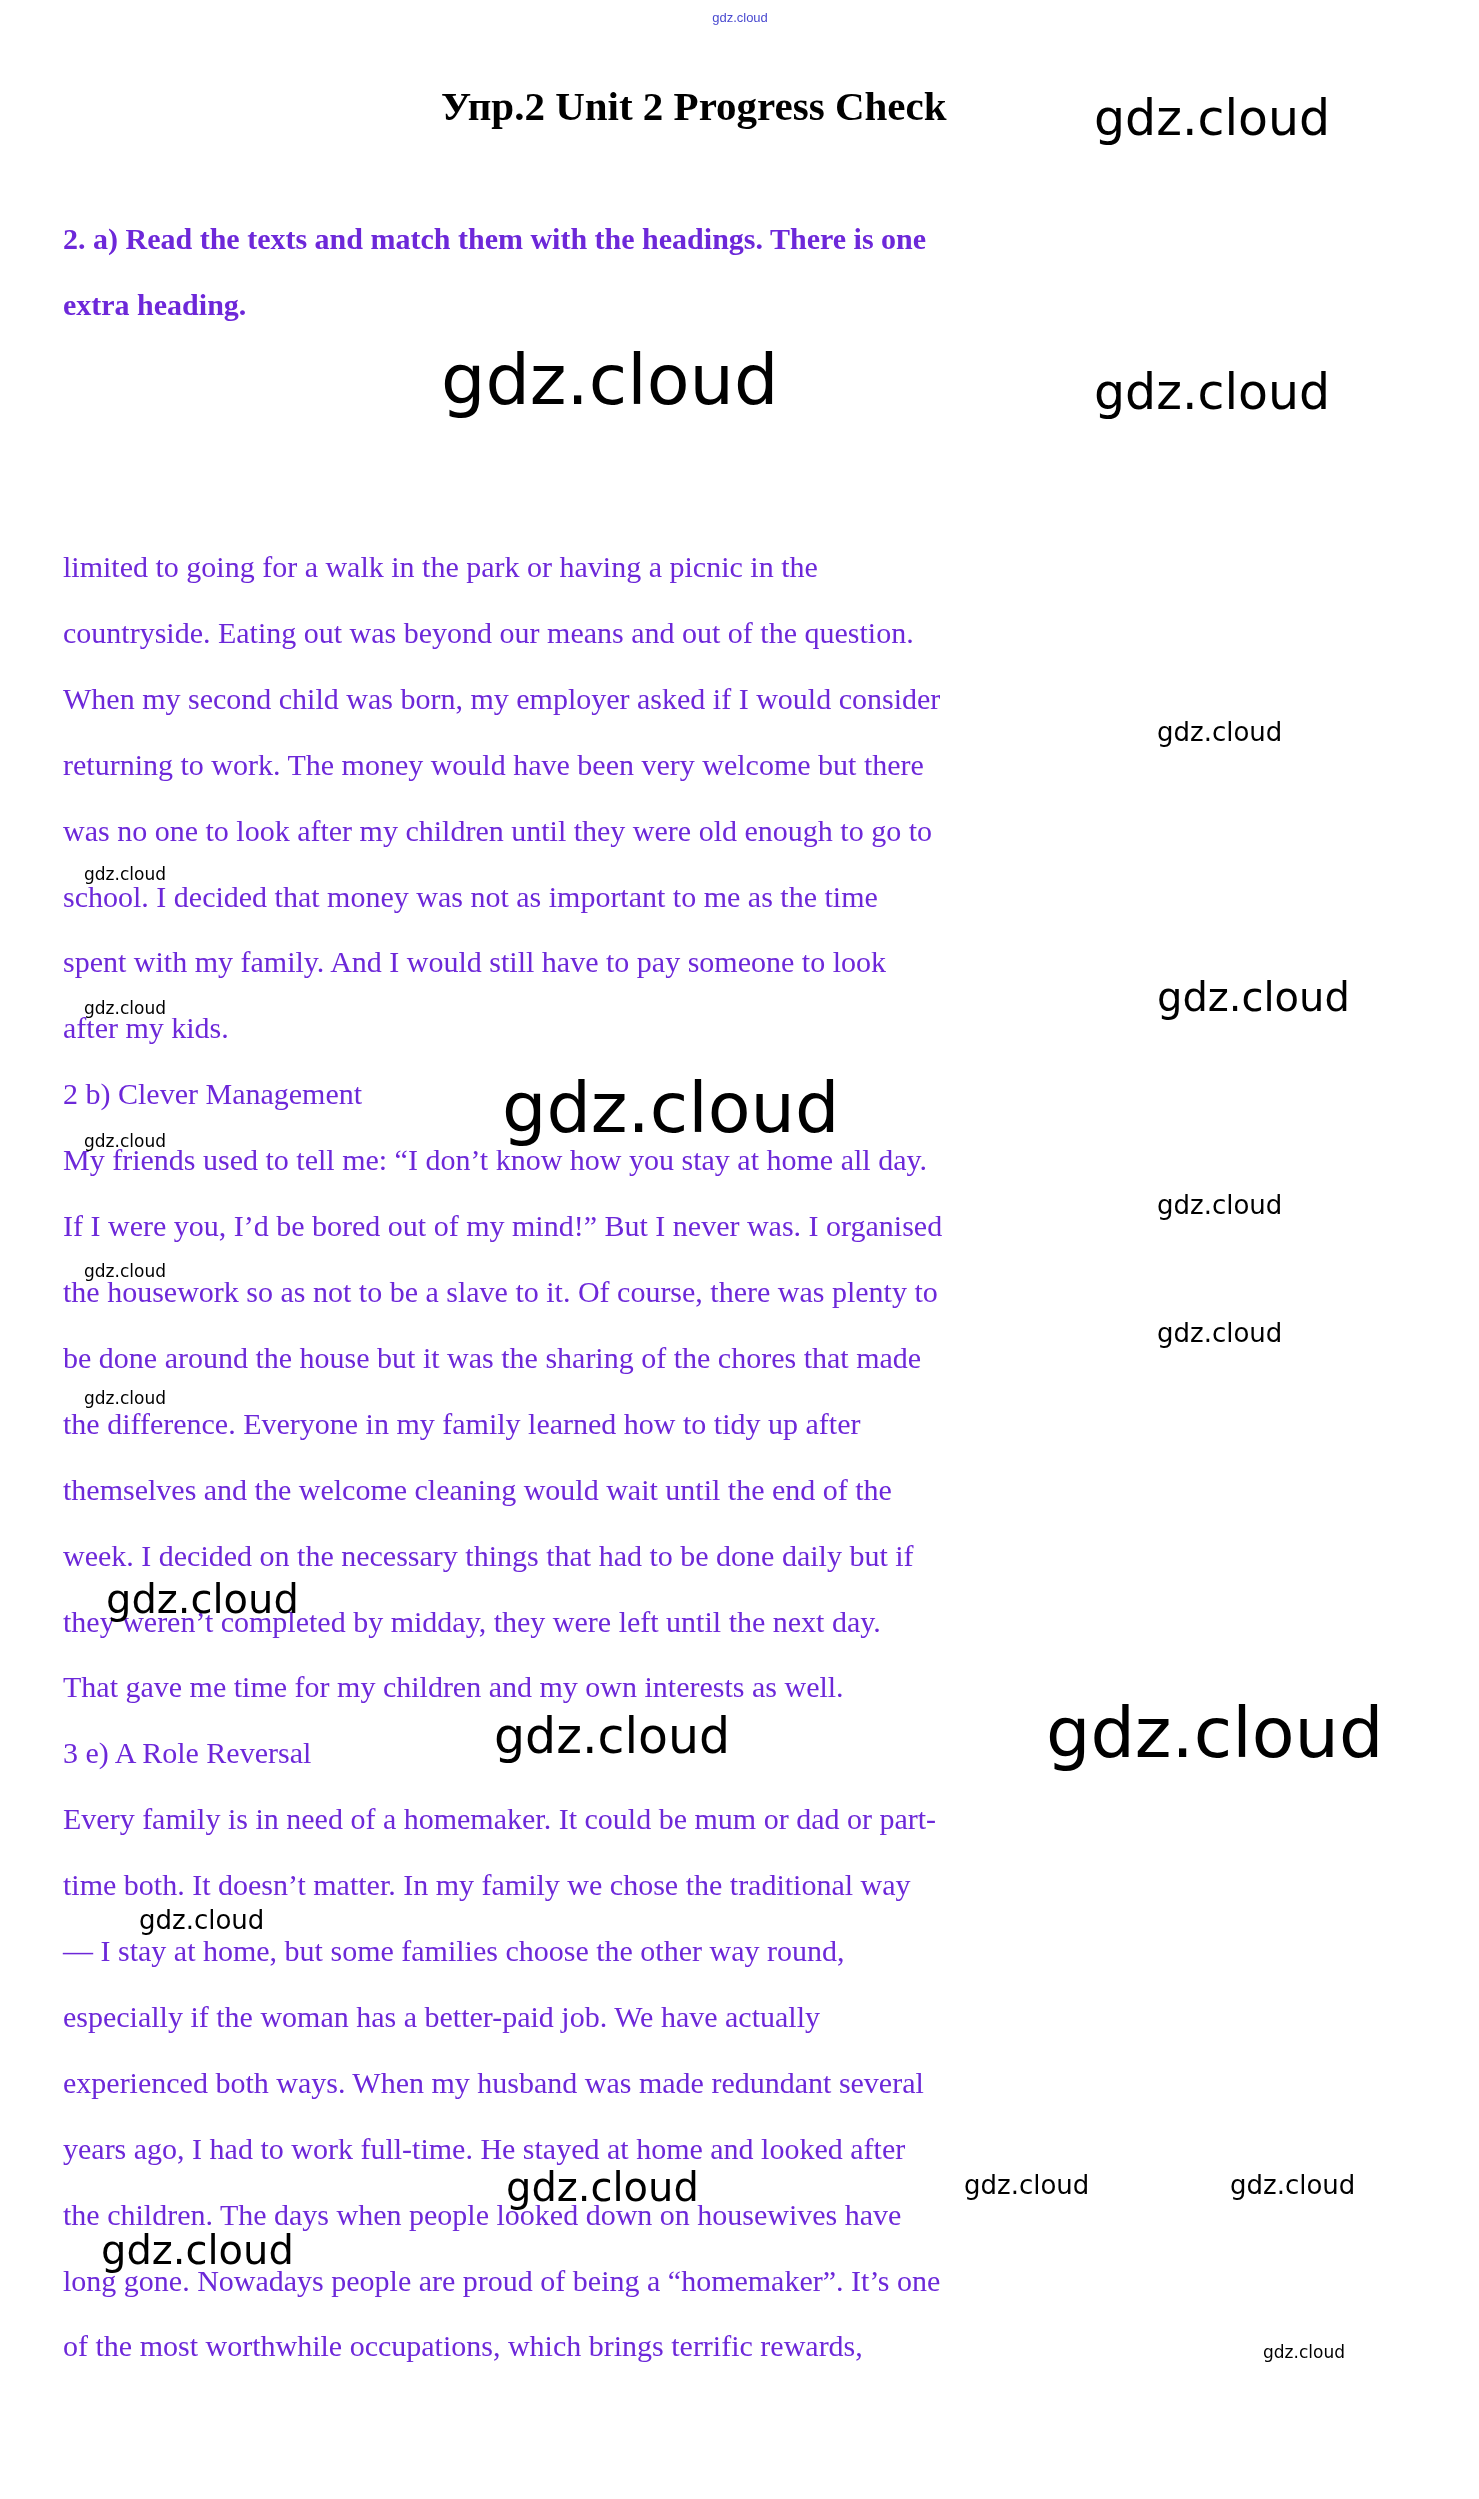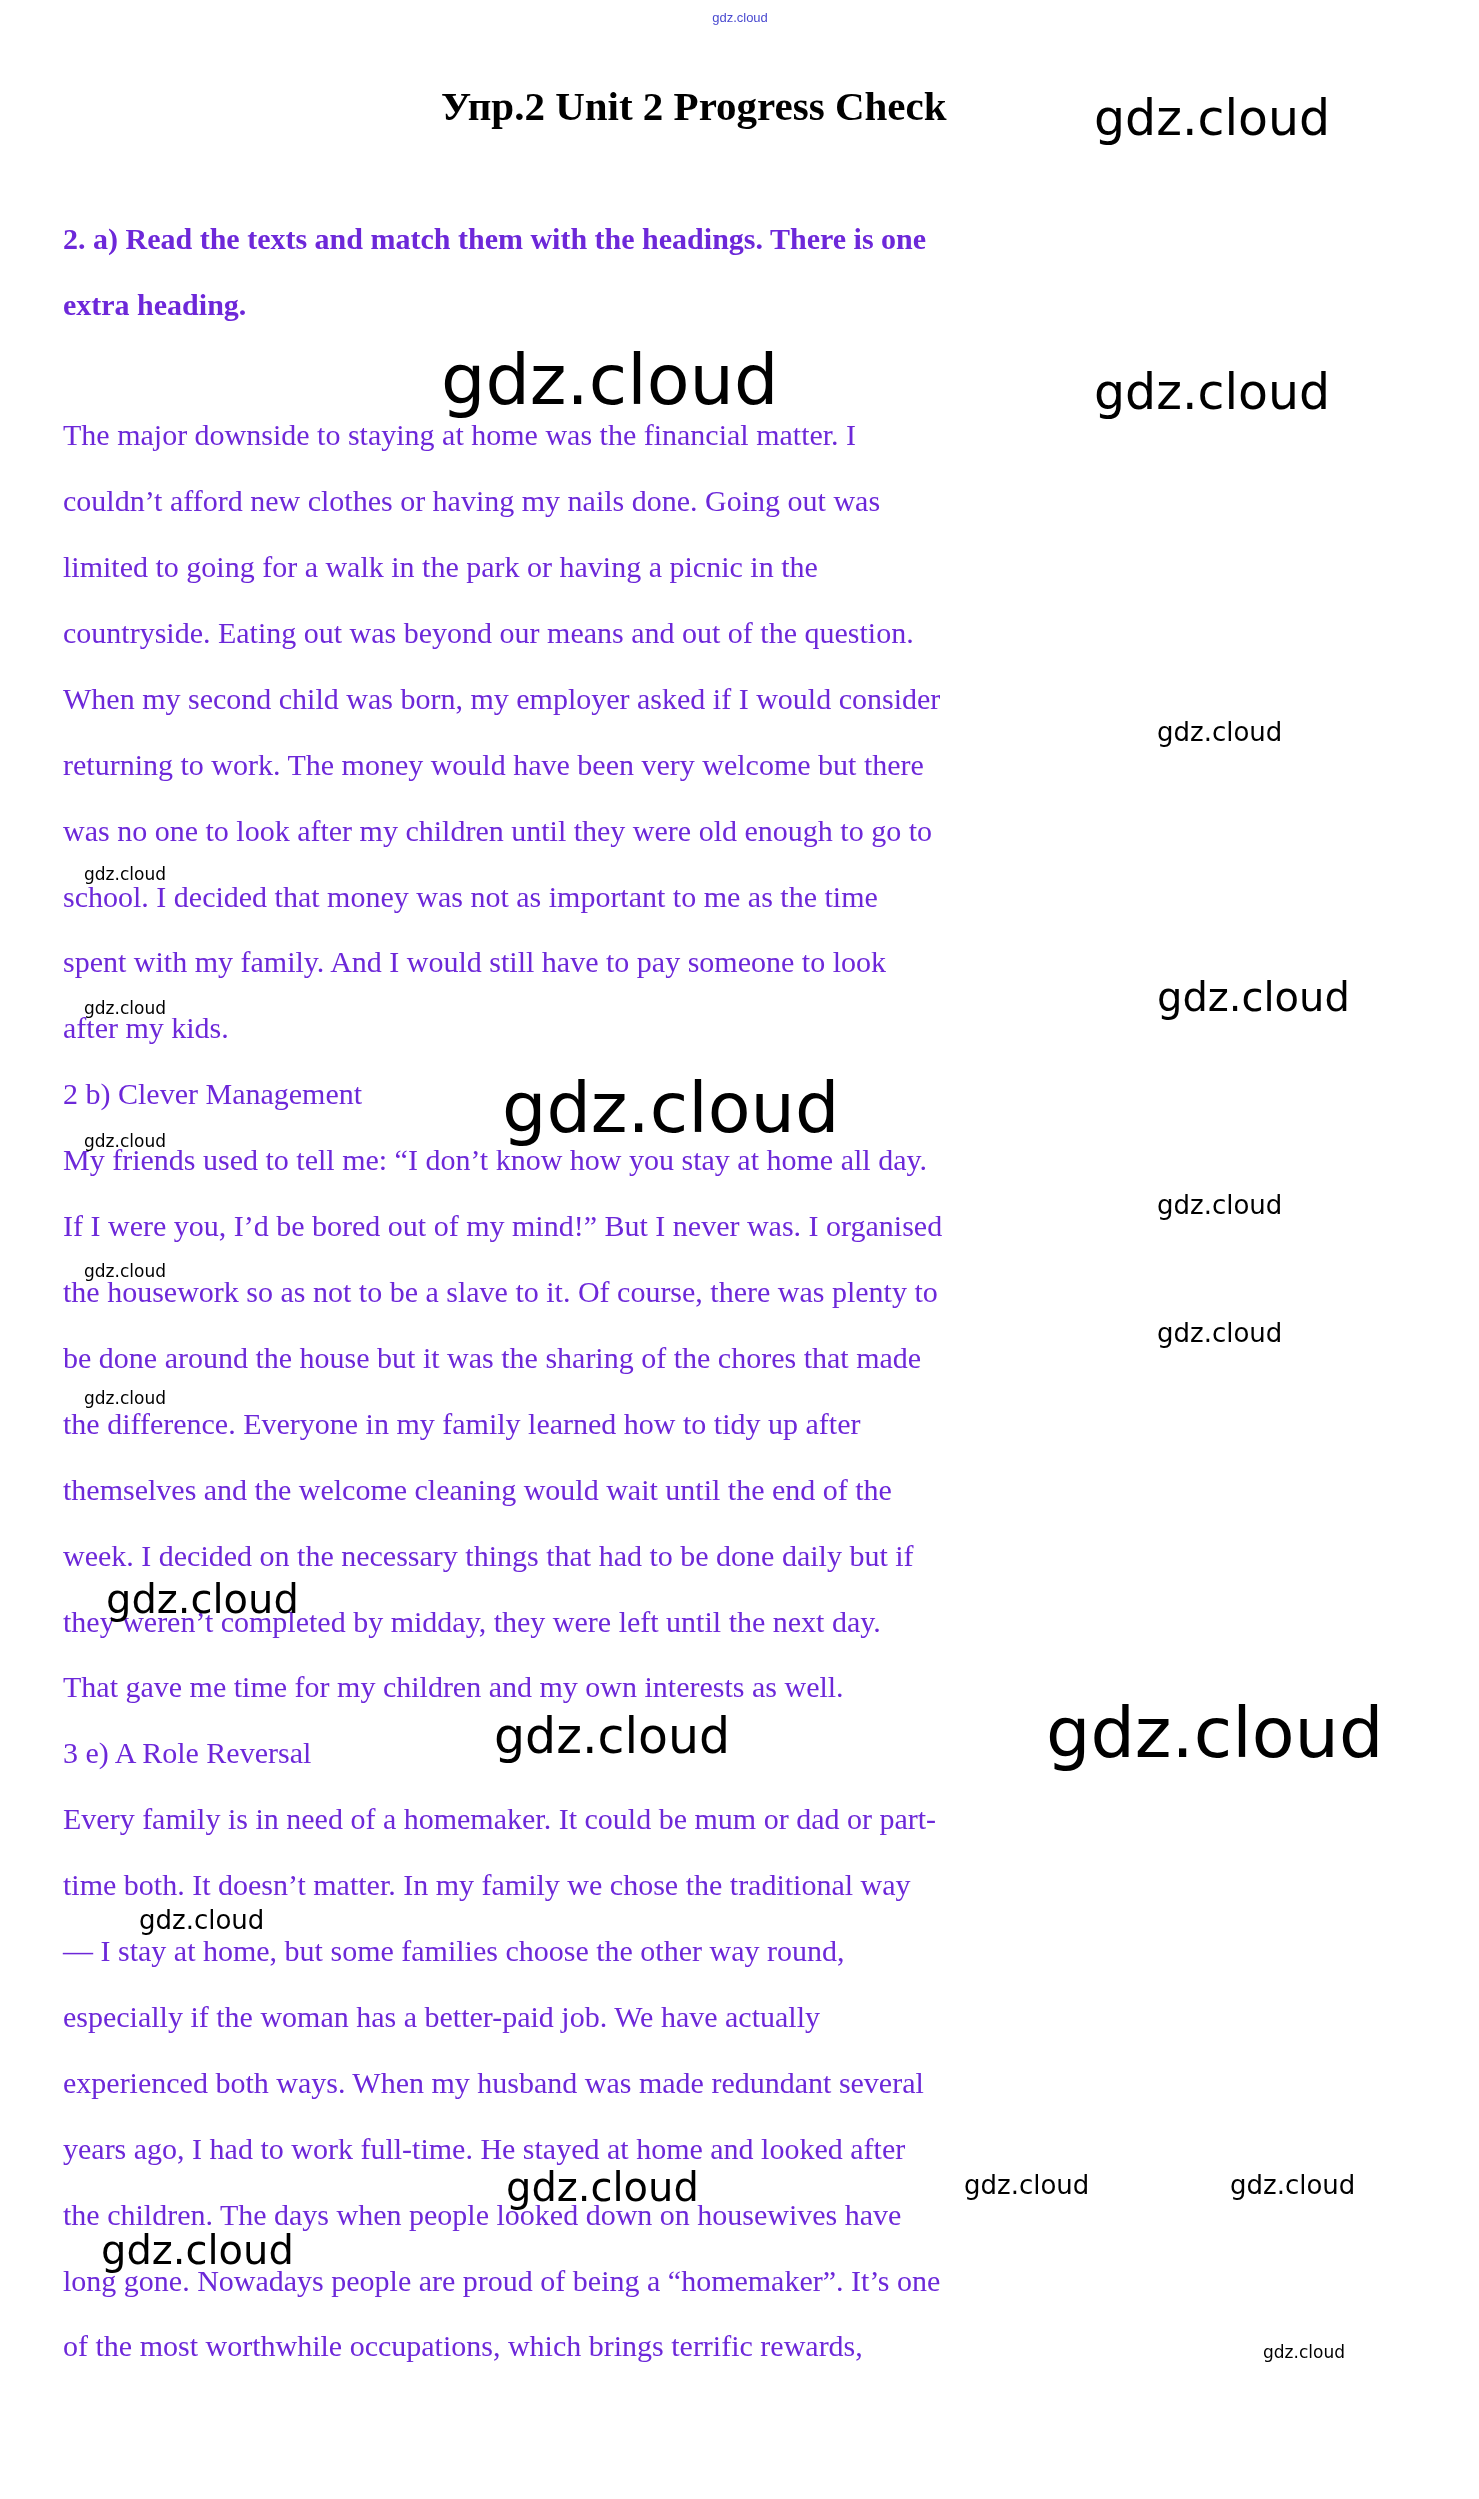--- a/index.html
+++ b/index.html
@@ -23,22 +23,20 @@
 <body>
 
 <div class="page">
 
   <div class="top-mark">gdz.cloud</div>
   <div class="title">Упр.2 Unit 2 Progress Check</div>
 
   <div class="line bold" style="top:216px;">2. a) Read the texts and match them with the headings. There is one</div>
   <div class="line bold" style="top:282px;">extra heading.</div>
 
-  <div class="line" style="top:412px;">The major downside to staying at home was the financial matter. I</div>
-  <div class="line" style="top:478px;">couldn’t afford new clothes or having my nails done. Going out was</div>
   <div class="line" style="top:544px;">limited to going for a walk in the park or having a picnic in the</div>
   <div class="line" style="top:610px;">countryside. Eating out was beyond our means and out of the question.</div>
   <div class="line" style="top:676px;">When my second child was born, my employer asked if I would consider</div>
   <div class="line" style="top:742px;">returning to work. The money would have been very welcome but there</div>
   <div class="line" style="top:808px;">was no one to look after my children until they were old enough to go to</div>
   <div class="line" style="top:874px;">school. I decided that money was not as important to me as the time</div>
   <div class="line" style="top:939px;">spent with my family. And I would still have to pay someone to look</div>
   <div class="line" style="top:1005px;">after my kids.</div>
 
   <div class="line" style="top:1071px;">2 b) Clever Management</div>

